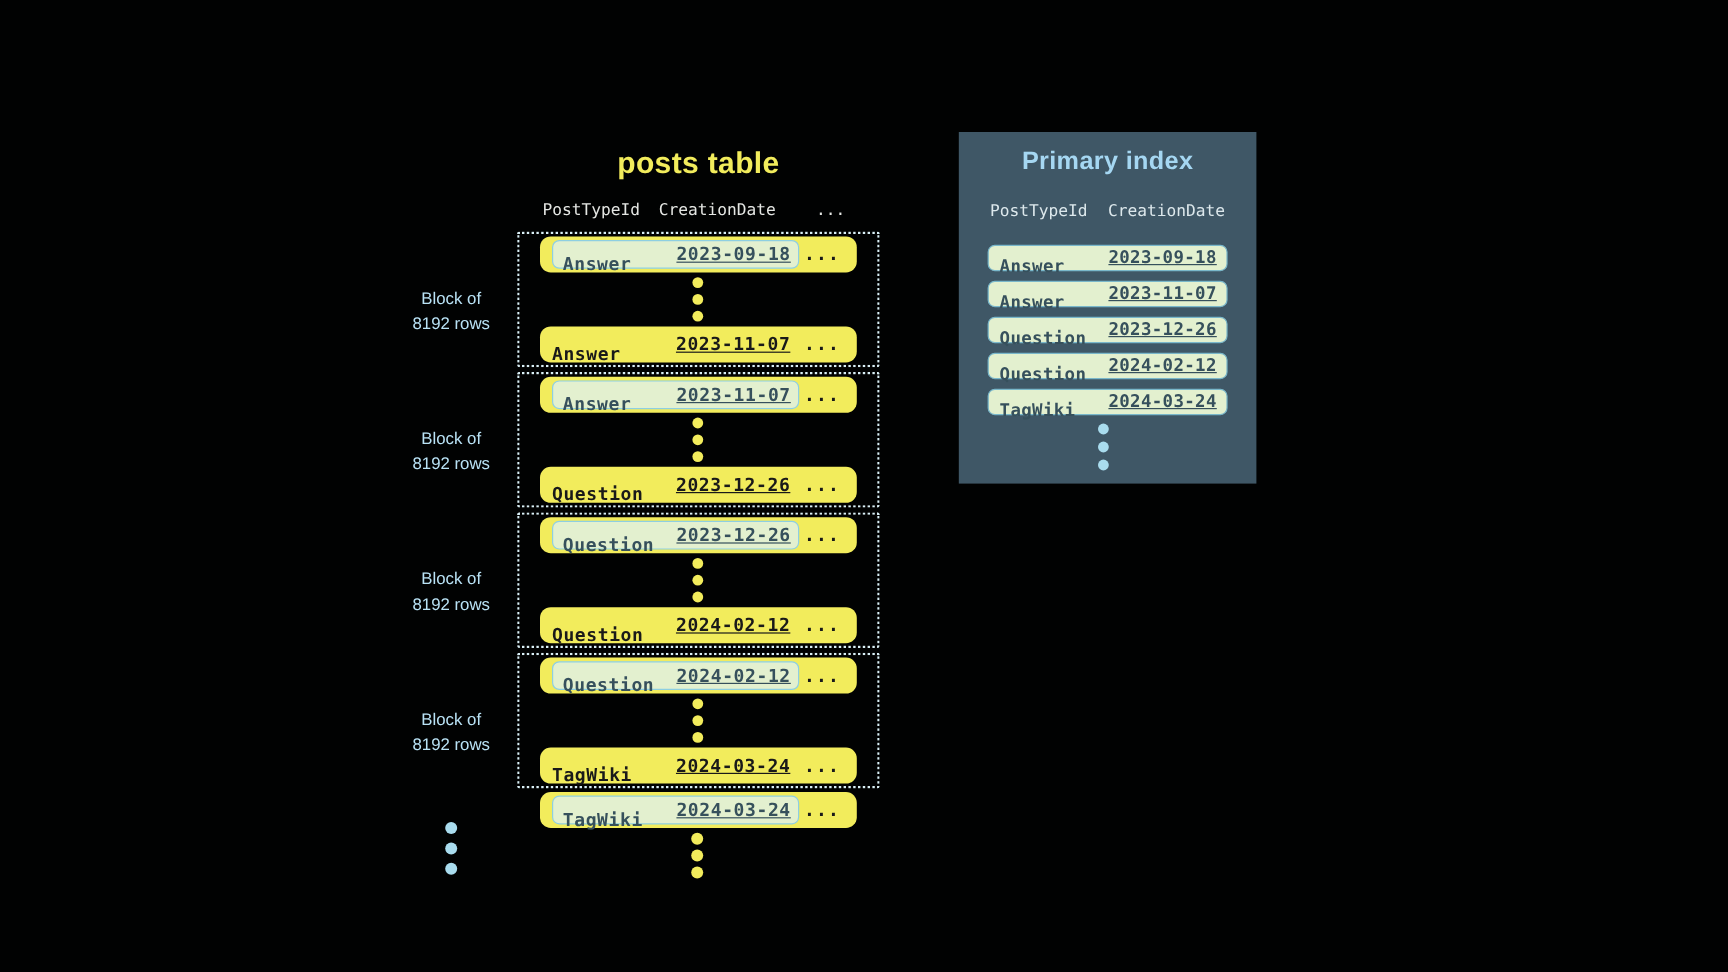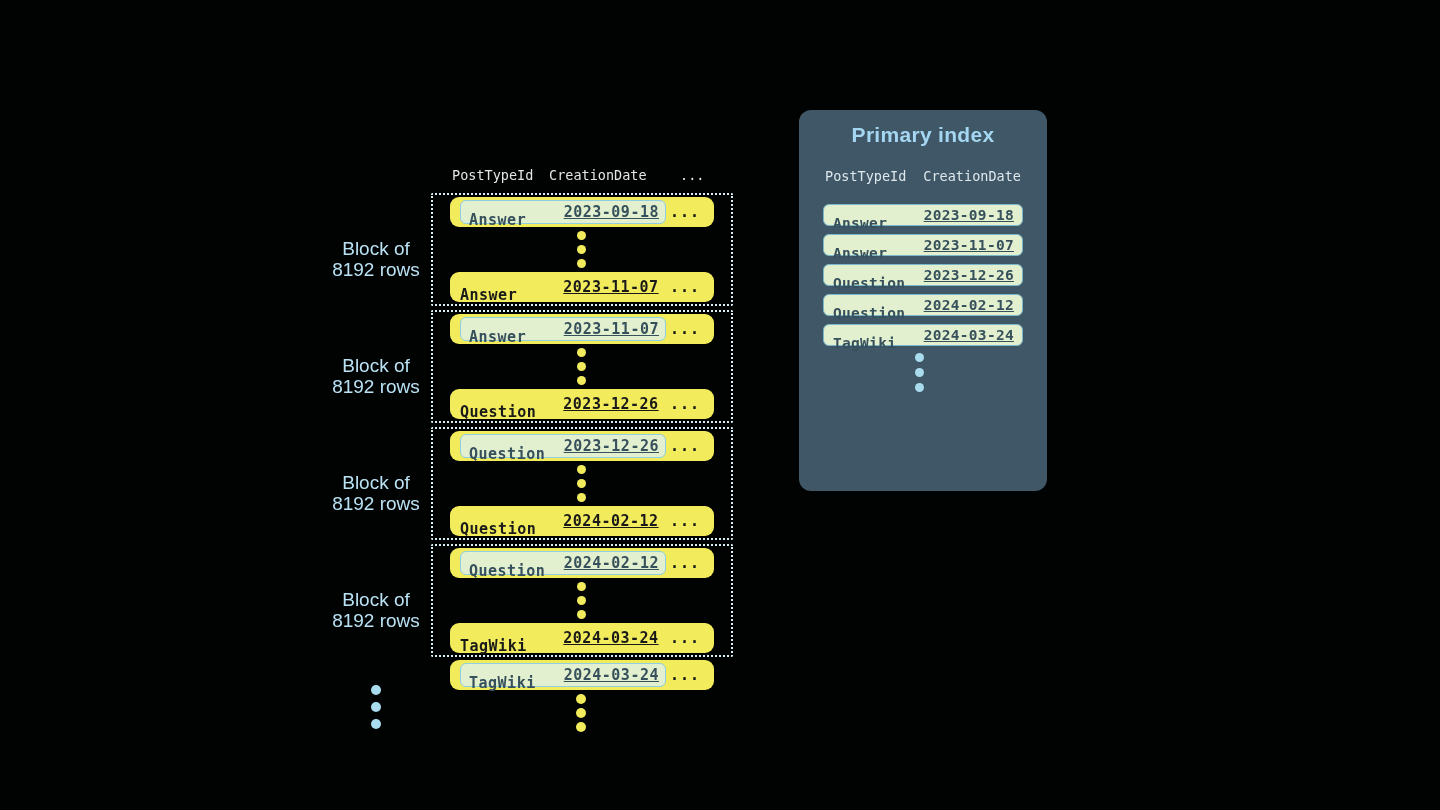--- a/index.html
+++ b/index.html
@@ -27,54 +27,55 @@
   .row-last{top:77px;}
 
   .pill{display:flex;align-items:center;box-sizing:border-box;height:24px;width:206px;
     background:#e3f0cf;border:1.5px solid #8ecfe2;border-radius:6px;
     padding:0 6px 0 8px;color:#36505c;}
   .ct{width:92px;white-space:pre;margin-top:16px;}
   .cd{margin-left:auto;white-space:pre;text-decoration:underline;}
   .more{margin-left:auto;letter-spacing:1px;}
 
   .block-label{position:absolute;left:316px;width:120px;text-align:center;
-    font-size:19px;font-weight:500;color:#b9e2f5;line-height:21px;}
+    font-size:14px;font-weight:500;color:#b9e2f5;line-height:21px;}
   .block-label span{display:block;}
 
   .vdots{position:absolute;display:flex;flex-direction:column;align-items:center;}
   .vdots i{display:block;border-radius:50%;}
   .ydots{gap:5px;}
   .ydots i{width:9px;height:9px;background:#f2ec5c;}
   .bdots{gap:6px;}
   .bdots i{width:9px;height:9px;background:#a9dcee;}
   .bigbdots{gap:7px;}
   .bigbdots i{width:10px;height:10px;background:#a9dcee;}
   .bigydots{gap:4px;}
   .bigydots i{width:10px;height:10px;background:#f2ec5c;}
 
   
-  .panel{position:absolute;left:799px;top:110px;width:248px;height:381px;
-    background:#3f5766;border-radius:12px;}
+  .panel{position:absolute;left:799px;top:110px;width:248px;height:293px;
+    background:#3f5766;border-radius:0;}
   .panel-title{position:absolute;top:13px;left:0;width:100%;text-align:center;
     font-size:21px;font-weight:bold;color:#a5d7f2;letter-spacing:0.3px;}
   .panel-header{position:absolute;top:58px;left:0;width:100%;display:flex;
     justify-content:center;gap:17px;
     font-family:"DejaVu Sans Mono","Liberation Mono",monospace;font-size:13.5px;color:#dde8ec;}
   .irow{position:absolute;left:24px;width:200px;height:22px;box-sizing:border-box;
     background:#e3f0cf;border:1.5px solid #79b7ca;border-radius:6px;
     display:flex;align-items:center;padding:0 8px 0 9px;
     font-family:"DejaVu Sans Mono","Liberation Mono",monospace;font-weight:bold;
     font-size:14.5px;letter-spacing:0.3px;color:#36505c;}
   .irow .ct{width:94px;}
 </style>
 </head>
 <body>
 
 <div class="stage">
 
+  <div class="posts-title">posts table</div>
 
   <div class="table-header">
     <span class="th-type">PostTypeId</span>
     <span class="th-date">CreationDate</span>
     <span class="th-more">...</span>
   </div>
 
   <div class="block" style="top:193px">
     <div class="yrow row-first">
       <span class="pill">

